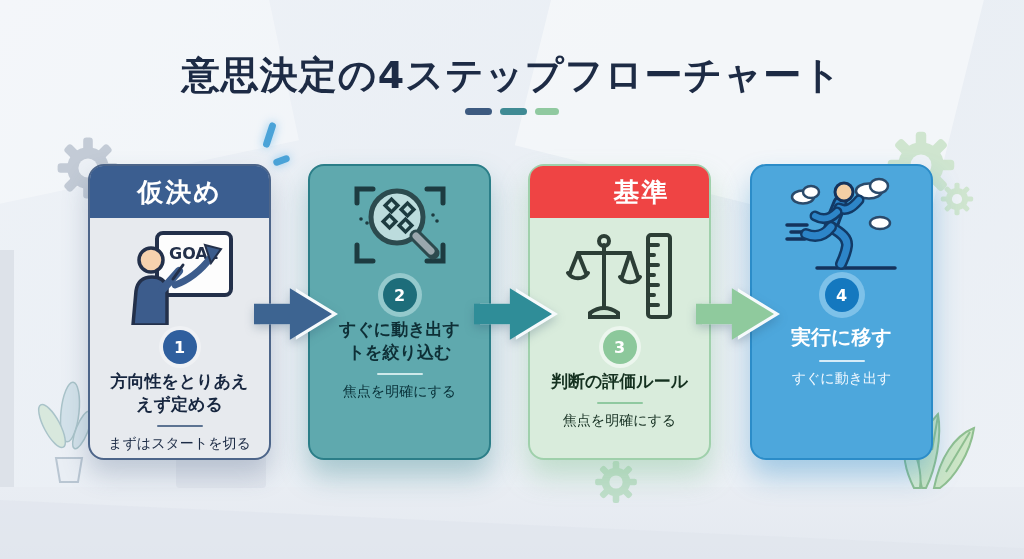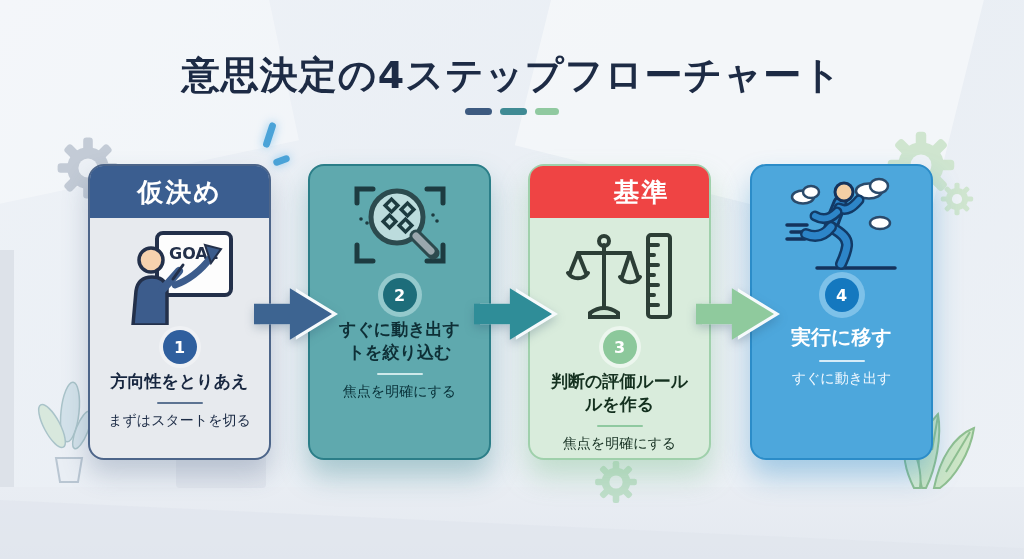--- a/index.html
+++ b/index.html
@@ -183,20 +183,21 @@
           <path d="M84,18 L100,22 L90,36 Z" fill="#3c5c8c" stroke="#23304a" stroke-width="2"></path>
           <path d="M12,98 L15,64 Q17,50 31,50 Q43,50 46,60 L46,98 Z" fill="#3c5c8c" stroke="#23304a" stroke-width="3.5"></path>
           <circle cx="30" cy="33" r="12" fill="#f6d2ae" stroke="#23304a" stroke-width="3.5"></circle>
           <path d="M42,62 L58,44" stroke="#3c5c8c" stroke-width="8" stroke-linecap="round"></path>
           <path d="M52,52 L62,38" stroke="#23304a" stroke-width="3" stroke-linecap="round"></path>
         </svg>
       </div>
       <div class="num">1</div>
       <div class="main-text">
         <div>方向性をとりあえ</div>
+        <div>えず定める</div>
       </div>
       <div class="divider"></div>
       <div class="sub-text">まずはスタートを切る</div>
     </div>
   </div>
 
   <div class="card card-2">
     <div class="card-body">
       <div class="icon-box">
         <svg width="110" height="98" viewBox="0 0 110 98">
@@ -248,21 +249,20 @@
             <path d="M56,50 A12,12 0 0 0 76,50"></path>
             <path d="M26,86 Q40,76 54,86 L54,90 H26 Z" fill="#cfe6d3"></path>
             <rect x="84" y="8" width="22" height="82" rx="3"></rect>
             <path d="M84,18 H94 M84,28 H90 M84,38 H94 M84,48 H90 M84,58 H94 M84,68 H90 M84,78 H94"></path>
           </g>
         </svg>
       </div>
       <div class="num">3</div>
       <div class="main-text">
         <div>判断の評価ルール</div>
-        <div>ルを作る</div>
       </div>
       <div class="divider"></div>
       <div class="sub-text">焦点を明確にする</div>
     </div>
   </div>
 
   <div class="card card-4">
     <div class="card-body">
       <div class="icon-box">
         <svg width="122" height="98" viewBox="0 0 122 98">

